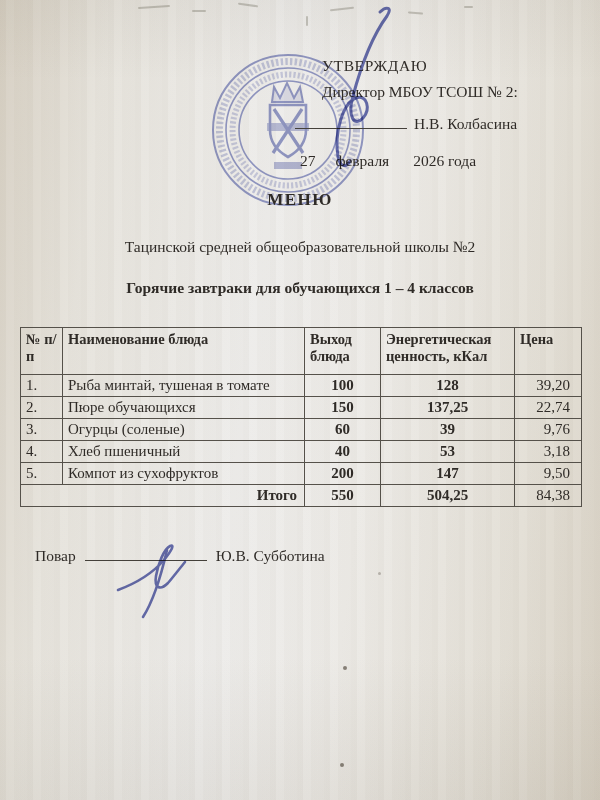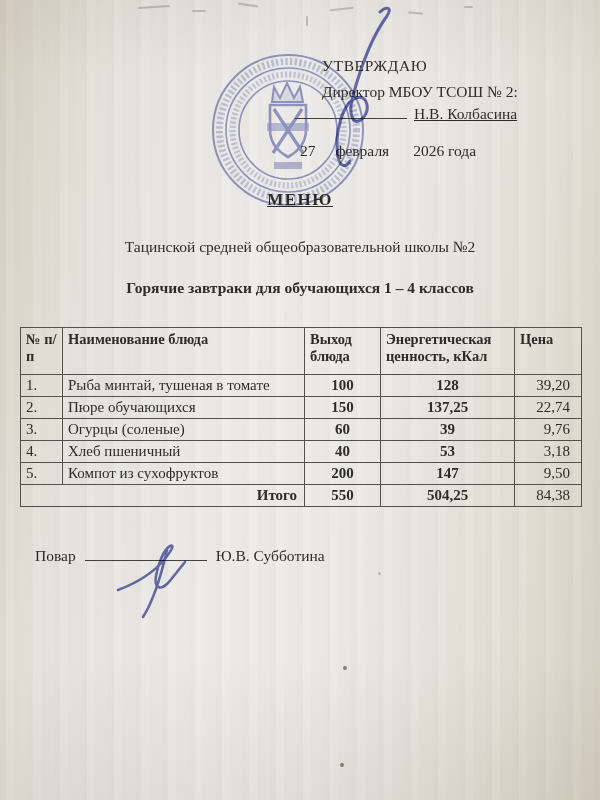--- a/index.html
+++ b/index.html
@@ -13,36 +13,36 @@
       linear-gradient(97deg,#d6cfc2 0%,#e6e3dc 16%,#edecea 42%,#eceae6 60%,#e3dfd6 84%,#d8d1c4 100%);
   }
   
   .smudge{position:absolute;background:rgba(100,95,82,.32);border-radius:2px;}
   .speck{position:absolute;width:4px;height:4px;border-radius:50%;background:rgba(80,72,60,.65);}
 
   
   .approval{position:absolute;left:322px;top:56px;z-index:3;font-size:15.5px;line-height:1.35;}
   .approve-title{letter-spacing:.6px;}
   .approve-line2{margin-top:5px;}
-  .sig-row{margin-top:1px;white-space:nowrap;text-decoration:underline;}
+  .sig-row{margin-top:11px;white-space:nowrap;}
   .sig-line{display:inline-block;width:112px;height:14px;border-bottom:1.4px solid #44403a;margin-left:-27px;margin-right:7px;}
   .date-row{margin-top:16px;white-space:nowrap;}
   .date-day{margin-left:-22px;}
   .date-month{margin-left:16px;}
   .date-year{margin-left:20px;}
 
   
   .stamp{position:absolute;left:208px;top:50px;z-index:2;opacity:.8;mix-blend-mode:multiply;}
   .pen{position:absolute;z-index:4;mix-blend-mode:multiply;}
   .pen-director{left:322px;top:4px;}
   .pen-cook{left:110px;top:538px;}
 
   
   .center-line{position:absolute;left:0;width:600px;text-align:center;z-index:3;}
-  .doc-title{top:190px;font-size:17px;font-weight:bold;letter-spacing:1.5px;text-decoration:underline;}
+  .doc-title{top:190px;font-size:17px;font-weight:bold;letter-spacing:1.5px;}
   .org1{top:214px;font-size:15.5px;}
   .org2{top:238px;font-size:15.5px;}
   .section-title{top:279px;font-size:15.5px;font-weight:bold;}
 
   
   .menu-table{position:absolute;left:20px;top:327px;z-index:3;width:561px;
     border-collapse:collapse;table-layout:fixed;font-size:15px;border-radius:14px;}
   .menu-table th,.menu-table td{border:1.6px solid #55514a;overflow:hidden;}
   .menu-table th{font-weight:bold;text-align:left;vertical-align:top;padding:3px 5px;line-height:1.18;height:40px;font-size:14.5px;}
   .menu-table td{padding:1px 5px;height:19px;line-height:1.1;vertical-align:middle;}

